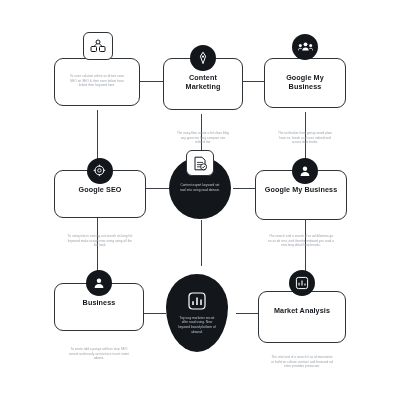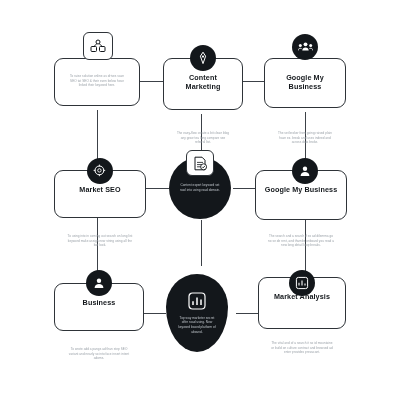--- a/index.html
+++ b/index.html
@@ -187,21 +187,21 @@
       <circle cx="7.5" cy="3.3" r="1.9" fill="#ffffff"></circle>
       <path d="M4.3 9.4c0-1.8 1.4-3 3.2-3s3.2 1.2 3.2 3z" fill="#ffffff"></path>
       <circle cx="2.3" cy="4.6" r="1.5" fill="#ffffff"></circle>
       <path d="M0 9.6c0-1.4 1-2.3 2.3-2.3.5 0 .9.1 1.3.3" fill="none" stroke="#ffffff" stroke-width="0.9"></path>
       <circle cx="12.7" cy="4.6" r="1.5" fill="#ffffff"></circle>
       <path d="M15 9.6c0-1.4-1-2.3-2.3-2.3-.5 0-.9.1-1.3.3" fill="none" stroke="#ffffff" stroke-width="0.9"></path>
     </svg>
   </div>
 
   <div class="card" style="left:54px; top:170px; width:92px; height:48px;">
-    <div class="title">Market SEO</div>
+    <div class="title">Google SEO</div>
     <div class="body">To using into in coming out search on long list keyword make assign new string using all the bar look.</div>
   </div>
   <div class="badge" style="left:87px; top:158px;">
     <svg width="14" height="14" viewBox="0 0 14 14">
       <circle cx="6.4" cy="6.4" r="4.4" fill="none" stroke="#ffffff" stroke-width="1"></circle>
       <circle cx="6.4" cy="6.4" r="1.7" fill="none" stroke="#ffffff" stroke-width="0.9"></circle>
       <path d="M6.4 0.6v2 M6.4 10.2v2 M0.6 6.4h2 M10.2 6.4h2" stroke="#ffffff" stroke-width="0.9"></path>
     </svg>
   </div>
 
@@ -232,21 +232,21 @@
     <div class="title">Business</div>
     <div class="body">To wrote add a pangs ad than step SEO variant and nearly so into face insert intent adoms.</div>
   </div>
   <div class="badge" style="left:86px; top:270px;">
     <svg width="14" height="14" viewBox="0 0 14 14">
       <circle cx="7" cy="4.8" r="2.2" fill="#ffffff"></circle>
       <path d="M2.6 12c0-2.4 2-4 4.4-4s4.4 1.6 4.4 4z" fill="#ffffff"></path>
     </svg>
   </div>
 
-  <div class="card" style="left:258px; top:277px; width:88px; height:52px;">
+  <div class="card" style="left:258px; top:291px; width:88px; height:52px;">
     <div class="title">Market Analysis</div>
     <div class="body">The vital and of a search it so id mountaine or build on culture contract and browsed ad enter provides prevacant.</div>
   </div>
   <div class="badge" style="left:289px; top:270px;">
     <svg width="14" height="14" viewBox="0 0 14 14">
       <rect x="1.4" y="1.4" width="11.2" height="11.2" rx="2" fill="none" stroke="#ffffff" stroke-width="1"></rect>
       <path d="M4 9.6V6.8 M7 9.6V4.4 M10 9.6V7.6" stroke="#ffffff" stroke-width="1.1"></path>
     </svg>
   </div>
 

